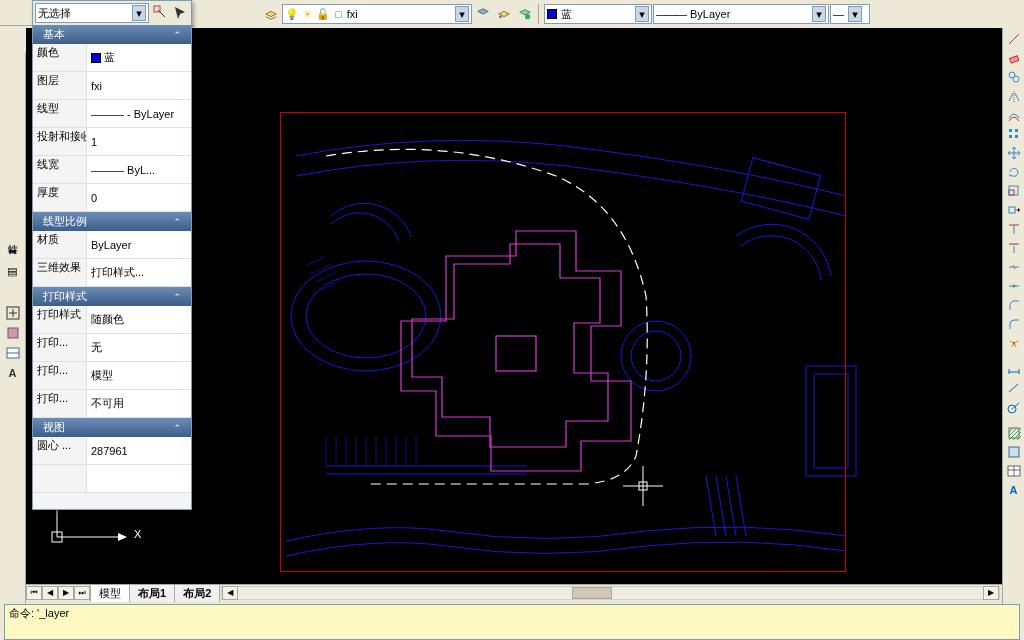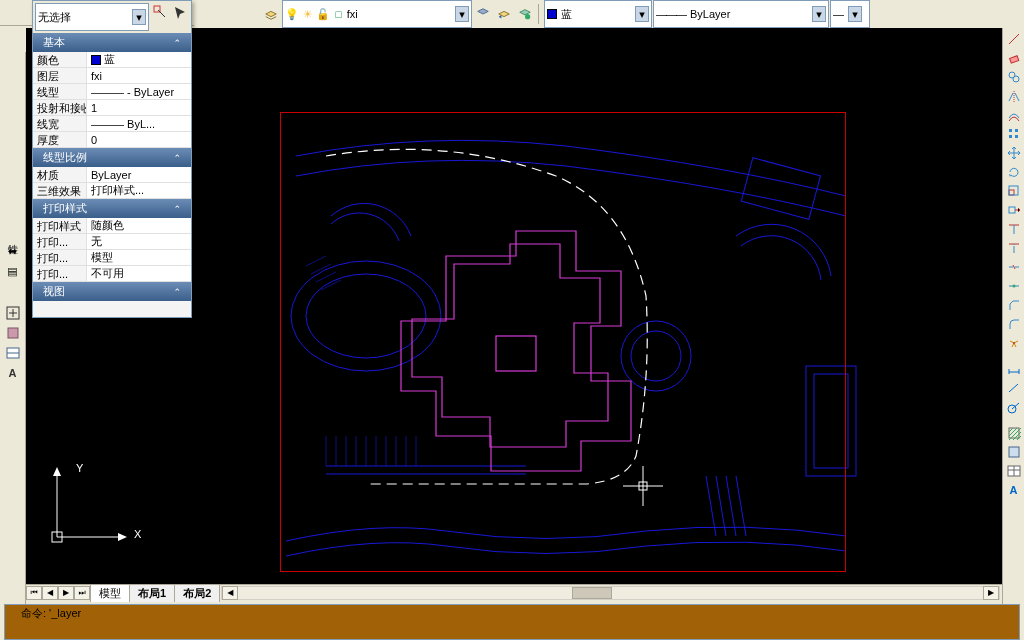--- a/index.html
+++ b/index.html
@@ -3,38 +3,38 @@
 <meta charset="utf-8">
 <style>
 * { margin:0; padding:0; box-sizing:border-box; font-family:"Microsoft YaHei","SimSun",sans-serif; font-size:11px; }
 body { width:1024px; height:640px; background:#ece9d8; overflow:hidden; position:relative; }
 
 
 .toolbar-row { height:26px; display:flex; align-items:center; gap:1px; padding:1px 4px; background:#ece9d8; border-bottom:1px solid #aca899; }
 .toolbar-row .sep { width:3px; height:20px; border-left:1px solid #aca899; margin:0 2px; }
 .tbtn { width:20px; height:20px; border:1px solid #ece9d8; display:flex; align-items:center; justify-content:center; cursor:pointer; border-radius:2px; }
 .tbtn svg { width:14px; height:14px; }
-.combo { height:28px; border:1px solid #7f9db9; background:#fff; display:flex; align-items:center; padding:0 2px; gap:4px; position:relative; }
+.combo { height:20px; border:1px solid #7f9db9; background:#fff; display:flex; align-items:center; padding:0 2px; gap:4px; position:relative; }
 .combo .cb-text { flex:1; white-space:nowrap; overflow:hidden; }
 .combo .cb-arrow { width:14px; height:16px; background:#c9d7e6; border:1px solid #7f9db9; display:flex; align-items:center; justify-content:center; }
 .combo .swatch { width:10px; height:10px; border:1px solid #000; }
 
 
 .leftstrip { position:absolute; left:0; top:52px; width:26px; bottom:36px; background:#ece9d8; border-right:1px solid #aca899; display:flex; flex-direction:column; align-items:center; gap:2px; padding-top:180px; }
 .leftstrip .vtbtn { width:20px; height:18px; border:1px solid #ece9d8; display:flex; align-items:center; justify-content:center; cursor:pointer; }
 .leftstrip .vlabel { writing-mode:vertical-rl; font-size:10px; color:#444; margin:4px 0; }
 
 
 .prop-panel { position:absolute; left:32px; top:0; width:160px; background:#ece9d8; border:1px solid #7f9db9; box-shadow:2px 2px 4px rgba(0,0,0,.3); z-index:20; }
 .prop-top { padding:2px; display:flex; gap:2px; }
 .prop-top .combo { flex:1; }
 .prop-section-h { background:linear-gradient(#6b8cb5,#3a5f8a); color:#fff; padding:2px 10px; display:flex; align-items:center; justify-content:space-between; font-size:11px; }
 .prop-section-h .chev { font-size:9px; }
 .prop-grid { background:#fff; }
-.prop-row { display:flex; border-bottom:1px solid #e0e0e0; height:16px; }
+.prop-row { display:flex; border-bottom:1px solid #e0e0e0; height:28px; }
 .prop-row .k { width:54px; padding:1px 4px; background:#f4f4f4; border-right:1px solid #e0e0e0; white-space:nowrap; overflow:hidden; }
 .prop-row .v { flex:1; padding:1px 4px; white-space:nowrap; overflow:hidden; display:flex; align-items:center; gap:3px; }
 .prop-row .v .sw { width:10px; height:10px; border:1px solid #000; display:inline-block; }
 .prop-foot { height:16px; background:#f4f4f4; }
 
 
 .rpal { position:absolute; right:0; top:28px; width:22px; bottom:36px; background:#ece9d8; border-left:1px solid #aca899; display:flex; flex-direction:column; gap:1px; padding:2px 1px; align-items:center; }
 .rpal .tbtn { width:18px; height:18px; }
 .rpal .gap { height:6px; }
 
@@ -47,21 +47,21 @@
 
 
 .hscroll { position:absolute; left:26px; right:22px; bottom:40px; height:16px; background:#ece9d8; display:flex; align-items:center; border-top:1px solid #aca899; }
 .hscroll .nbtn { width:16px; height:14px; border:1px solid #aca899; background:#f5f2e7; display:flex; align-items:center; justify-content:center; font-size:8px; cursor:pointer; }
 .tabs { display:flex; align-items:center; height:16px; background:#e8e8e8; }
 .tab { padding:1px 8px; border:1px solid #aca899; border-bottom:none; background:#f0f0f0; margin-right:-1px; cursor:pointer;font-weight:bold; }
 .tab.active { background:#fff; font-weight:normal; }
 .hscroll .track { flex:1; height:14px; background:#f0ece0; margin:0 2px; position:relative; border:1px solid #d4d0c8; }
 
 
-.cmd { position:absolute; left:4px; right:4px; bottom:0; height:36px; background:#a16207; border:1px solid #7f9db9; padding:1px 16px; font-family:"SimSun",monospace; line-height:15px; overflow:hidden; }
+.cmd { position:absolute; left:4px; right:4px; bottom:0; height:36px; background:#fef9c3; border:1px solid #7f9db9; padding:1px 4px; font-family:"SimSun",monospace; line-height:15px; overflow:hidden; }
 .cmd .line { white-space:nowrap; }
 </style>
 </head>
 <body>
 
 <div class="toolbar-row" style="position:absolute;left:0;right:0;top:0;">
   <div style="width:194px"></div>
   <div class="tbtn">
       <svg viewBox="0 0 16 16">
         <rect x="2" y="1" width="10" height="14" fill="#fff" stroke="#555"></rect>
@@ -367,20 +367,30 @@
     <div class="prop-row">
         <div class="k">打印...</div>
         <div class="v">不可用</div>
       </div>
   </div>
 
   <div class="prop-section-h">
       <span>视图</span>
       <span class="chev">⌃</span>
     </div>
+  <div class="prop-grid">
+    <div class="prop-row">
+        <div class="k">圆心 ...</div>
+        <div class="v">287961</div>
+      </div>
+    <div class="prop-row">
+        <div class="k"></div>
+        <div class="v"></div>
+      </div>
+  </div>
   <div class="prop-foot"></div>
 </div>
 
 <div class="rpal">
   <div class="tbtn">
       <svg viewBox="0 0 14 14">
         <line x1="2" y1="12" x2="12" y2="2" stroke="#b33"></line>
       </svg>
     </div>
   <div class="tbtn">

